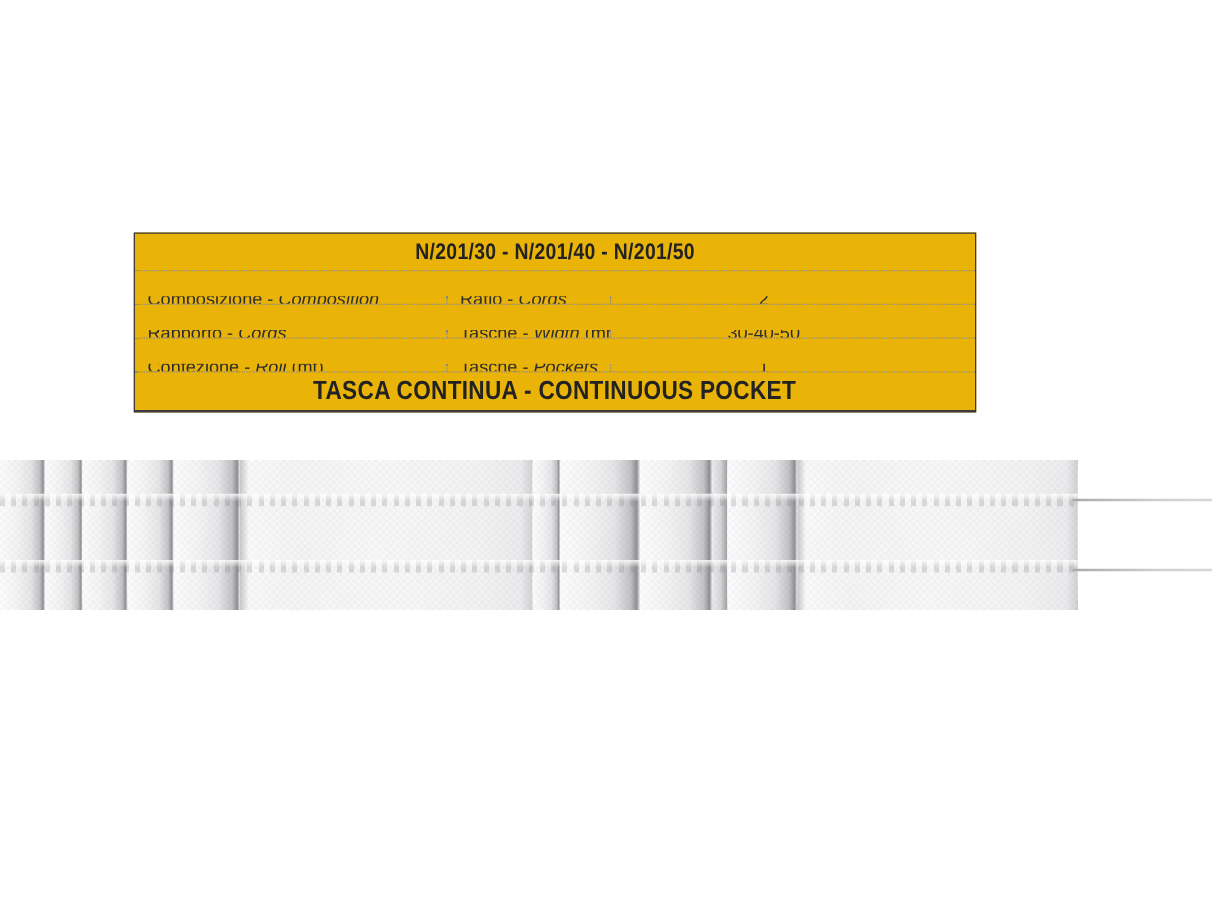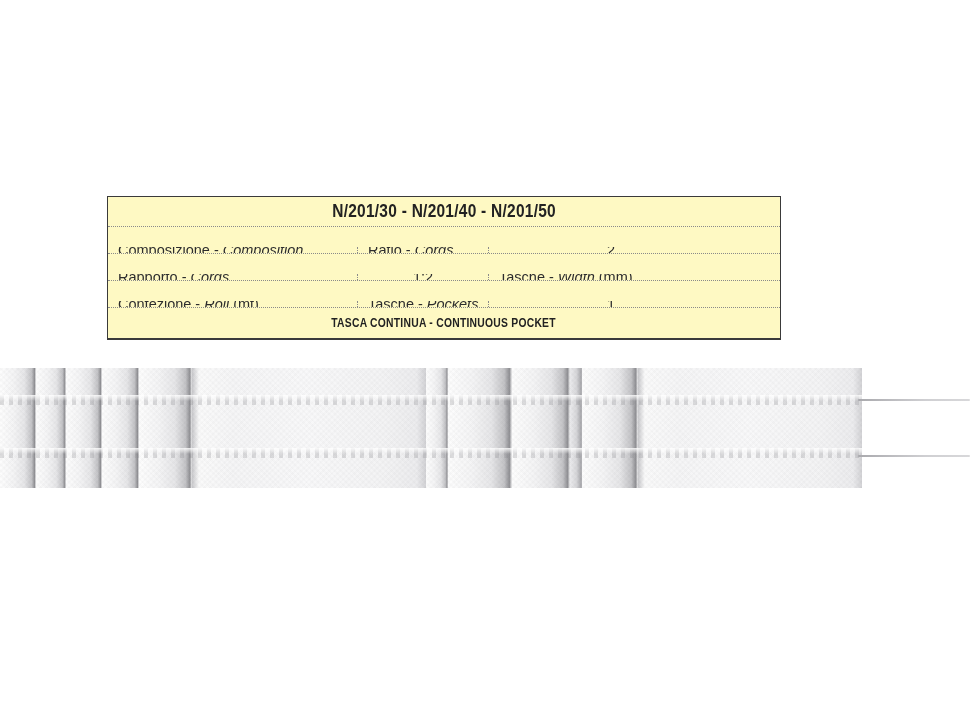--- a/index.html
+++ b/index.html
@@ -9,35 +9,35 @@
     font-family: "Liberation Sans", "DejaVu Sans", sans-serif;
     color: #2d2d2d;
     position: relative;
     overflow: hidden;
   }
   .page { position: absolute; inset: 0; background: #ffffff; }
 
   
   .spec-table {
     position: absolute;
-    left: 107px; top: 196px;
+    left: 107px; top: 186px;
     width: 674px;
     border: 1px solid #3a3a3a;
     border-bottom-width: 2px;
-    background: #fef9c3;
+    background: #eab308;
   }
   .t-title, .t-footer {
     height: 30px;
     display: flex; align-items: center; justify-content: center;
     font-weight: 700;
     color: #222222;
     white-space: nowrap;
   }
   .t-title { font-size: 18px; border-bottom: 1px dotted #8a8a8a; }
-  .t-footer { font-size: 12px; }
+  .t-footer { font-size: 21px; }
   .condensed {
     display: inline-block;
     transform: scaleX(0.86);
     transform-origin: center;
     letter-spacing: 0.3px;
   }
   .t-row {
     display: grid;
     grid-template-columns: 249px 131px 245px 1fr;
     height: 27px;
@@ -131,27 +131,27 @@
       <div class="t-cell value v4">2</div>
     </div>
 
     <div class="t-row">
       <div class="t-cell label l1">
         <span>Rapporto</span>
           <span>-</span>
           <i class="en">Cords</i>
           <span></span>
       </div>
-      <div class="t-cell value v2">1:2</div>
       <div class="t-cell label l2">
         <span>Tasche</span>
           <span>-</span>
           <i class="en">Width</i>
           <span>(mm)</span>
       </div>
+      <div class="t-cell value v4">30-40-50</div>
     </div>
 
     <div class="t-row">
       <div class="t-cell label l1">
         <span>Confezione</span>
           <span>-</span>
           <i class="en">Roll</i>
           <span>(mt)</span>
       </div>
       <div class="t-cell label l2">

